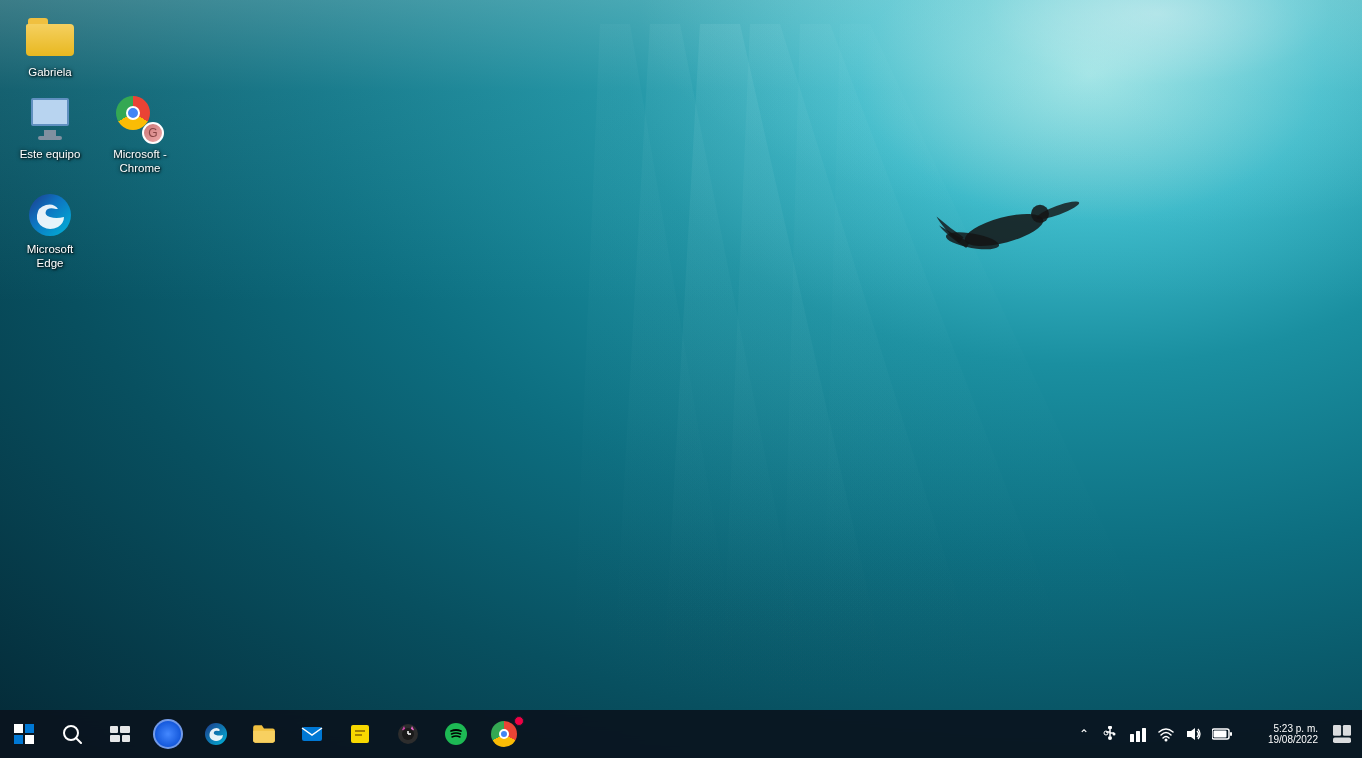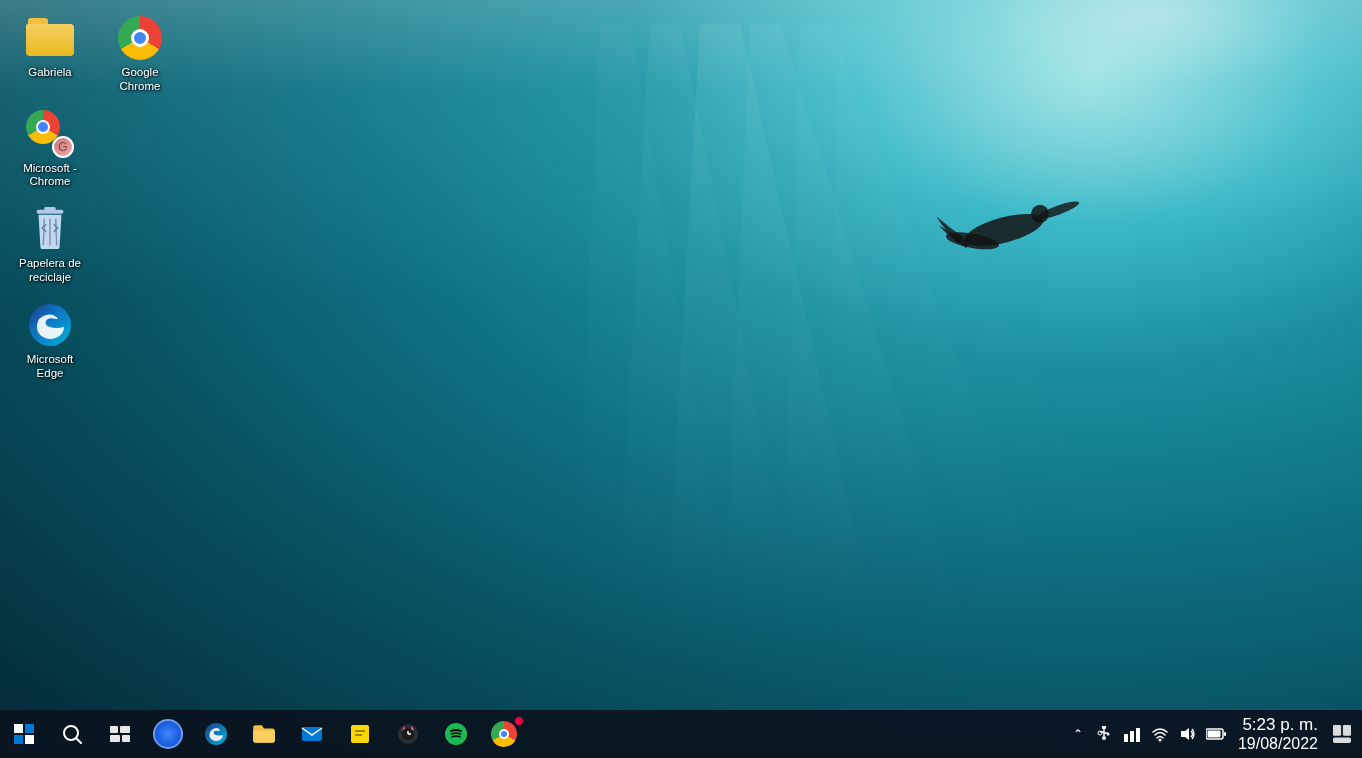--- a/index.html
+++ b/index.html
@@ -265,27 +265,27 @@
       align-items: flex-end;
       justify-content: center;
       padding: 0 8px;
       cursor: pointer;
       height: 100%;
       min-width: 90px;
     }
 
     .clock-time {
       color: white;
-      font-size: 17px;
+      font-size: 10px;
       font-weight: 400;
     }
 
     .clock-date {
       color: white;
-      font-size: 16px;
+      font-size: 10px;
       font-weight: 400;
     }
 
     .notif-btn {
       width: 32px;
       height: 48px;
       display: flex;
       align-items: center;
       justify-content: center;
       cursor: pointer;
@@ -418,71 +418,52 @@
       <div class="desktop-icon">
         <div class="icon-img">
           <div class="folder-icon">
             <div class="folder-tab"></div>
             <div class="folder-body"></div>
           </div>
         </div>
         <span class="icon-label">Gabriela</span>
       </div>
 
+    </div>
+
+    <div class="icon-row">
+
       <div class="desktop-icon">
         <div class="icon-img">
-          <div class="chrome-outer">
-            <div class="chrome-inner"></div>
+          <div class="computer-icon">
+            <div class="computer-screen"></div>
+            <div class="computer-stand"></div>
+            <div class="computer-base"></div>
           </div>
         </div>
-        <span class="icon-label">Google Chrome</span>
-      </div>
-    </div>
-
-    <div class="icon-row">
-
+        <span class="icon-label">Este equipo</span>
+      </div>
 
       <div class="desktop-icon">
         <div class="icon-img">
           <div class="gabriela-chrome-icon">
             <div class="gc-chrome">
               <div class="chrome-outer" style="width:34px;height:34px;">
                 <div class="chrome-inner" style="width:14px;height:14px;border-width:2px;"></div>
               </div>
             </div>
             <div class="gc-avatar">
               <span style="font-size:12px;color:#884444;">G</span>
             </div>
           </div>
         </div>
         <span class="icon-label">Microsoft - Chrome</span>
       </div>
     </div>
 
-    <div class="icon-row">
-      <div class="desktop-icon">
-        <div class="icon-img">
-          <svg viewBox="0 0 44 46" width="44" height="44" xmlns="http://www.w3.org/2000/svg">
-
-            <rect x="8" y="3" width="28" height="4" rx="2" fill="#b0c8e8"></rect>
-            <rect x="16" y="0" width="12" height="4" rx="1.5" fill="#b0c8e8"></rect>
-
-            <path d="M10 8 L12 42 Q12 44 14 44 L30 44 Q32 44 32 42 L34 8 Z" fill="#c0d8f0"></path>
-
-            <line x1="16" y1="12" x2="15" y2="40" stroke="#8090b0" stroke-width="1.5"></line>
-            <line x1="22" y1="12" x2="22" y2="40" stroke="#8090b0" stroke-width="1.5"></line>
-            <line x1="28" y1="12" x2="29" y2="40" stroke="#8090b0" stroke-width="1.5"></line>
-
-            <path d="M18 18 L14 22 L18 26" stroke="#6080a0" stroke-width="1.5" fill="none"></path>
-            <path d="M26 18 L30 22 L26 26" stroke="#6080a0" stroke-width="1.5" fill="none"></path>
-          </svg>
-        </div>
-        <span class="icon-label">Papelera de reciclaje</span>
-      </div>
-    </div>
 
     <div class="icon-row">
       <div class="desktop-icon">
         <div class="icon-img">
           <svg viewBox="0 0 44 44" width="44" height="44" xmlns="http://www.w3.org/2000/svg">
             <defs>
               <linearGradient id="edgeGrad" x1="0" y1="0" x2="1" y2="1">
                 <stop offset="0%" stop-color="#1e3a8a"></stop>
                 <stop offset="40%" stop-color="#0e72c0"></stop>
                 <stop offset="100%" stop-color="#00b4d8"></stop>

